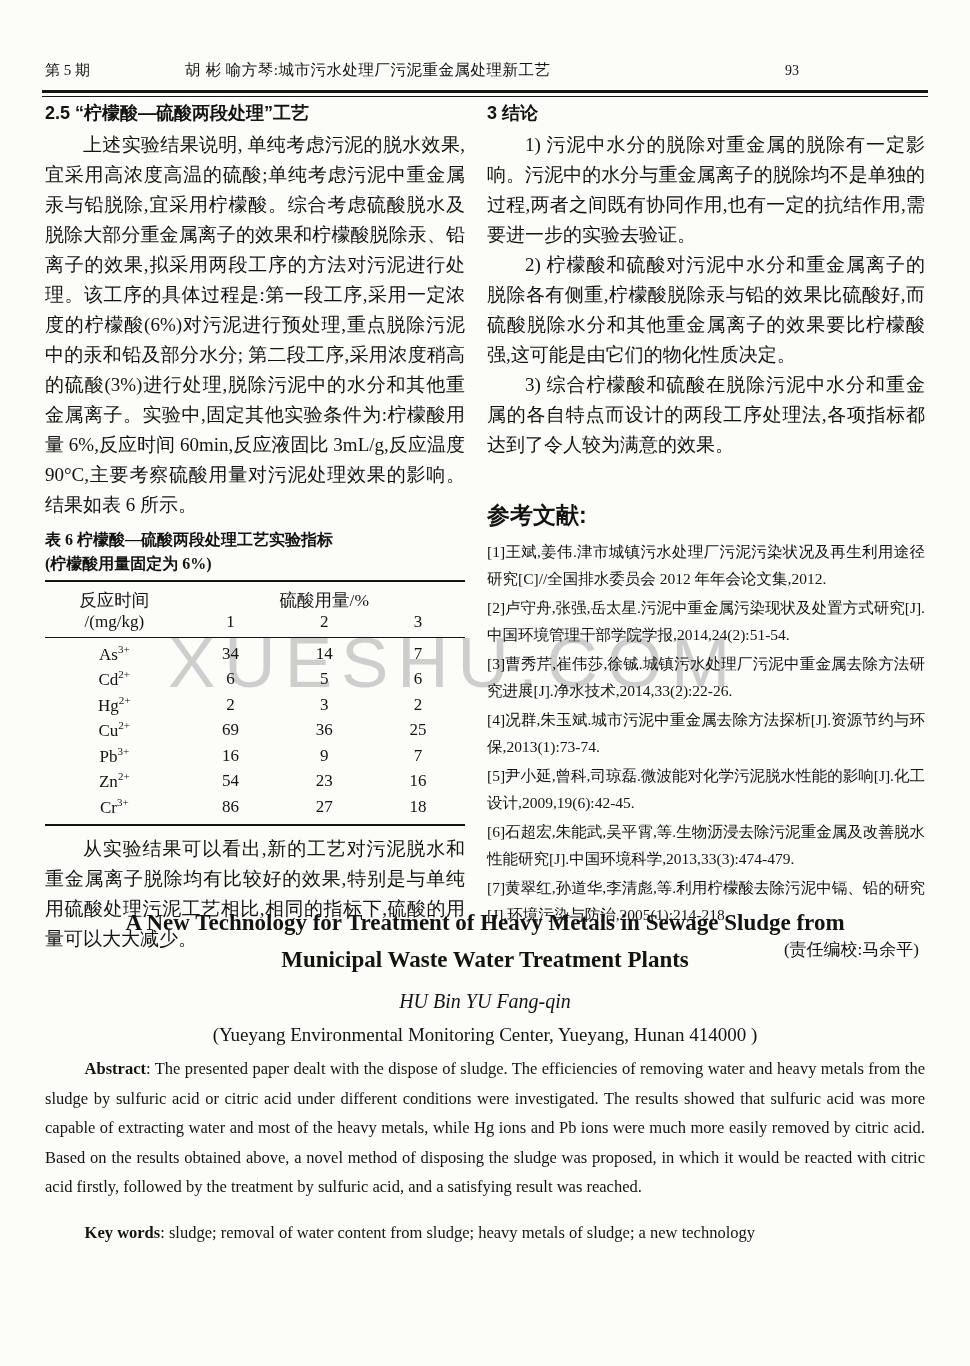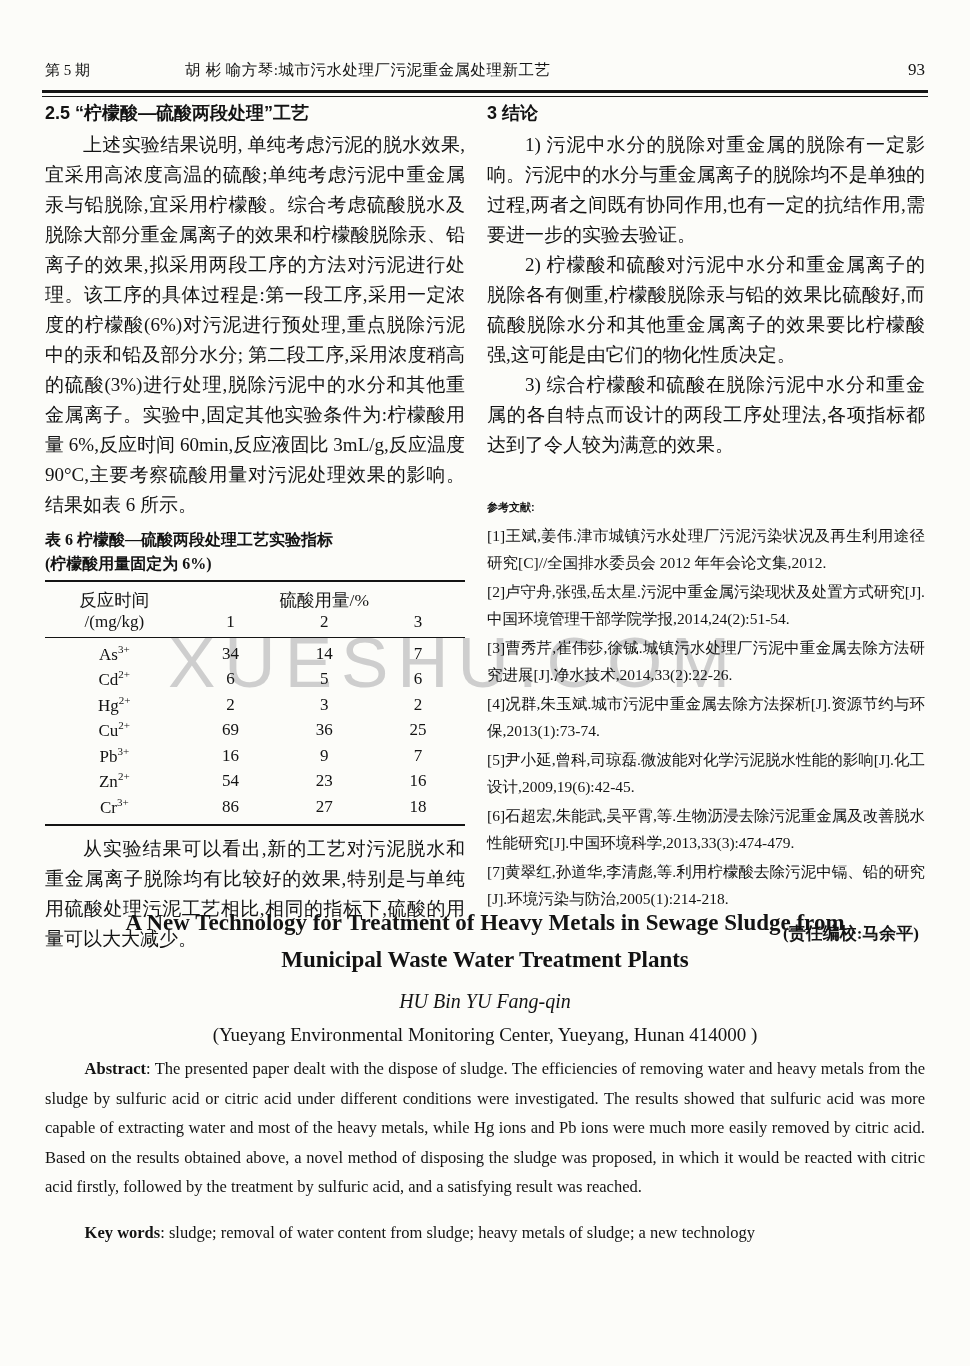--- a/index.html
+++ b/index.html
@@ -7,21 +7,21 @@
         font-family:"Liberation Serif",serif;overflow:hidden;}
   
   .watermark{position:absolute;top:622px;left:168px;z-index:0;
              font-family:"Liberation Sans",sans-serif;font-size:71px;letter-spacing:9px;
              color:#c7c7c7;opacity:.85;white-space:nowrap;}
   .content{position:relative;z-index:1;}
   
   .hdr{position:absolute;top:60px;left:45px;width:880px;display:flex;align-items:baseline;}
   .hdr-issue{width:140px;font-size:15px;}
   .hdr-title{flex:1;font-size:15.5px;letter-spacing:.5px;}
-  .hdr-page{width:140px;text-align:right;font-size:17px;}
+  .hdr-page{width:140px;font-size:14px;}
   .hdr-rule{position:absolute;top:90px;left:42px;width:886px;height:3px;
             border-top:3px solid #161616;border-bottom:1px solid #161616;}
   
   .cols{position:absolute;top:100px;left:45px;width:880px;display:flex;gap:22px;}
   .col-left{width:420px;}
   .col-right{width:438px;}
   .sec-head{font-family:"Liberation Sans",sans-serif;font-weight:bold;font-size:18px;
             line-height:26px;margin:0 0 4px 0;}
   .cjk{font-size:19px;line-height:30px;text-align:justify;text-indent:2em;margin:0;font-family:Liberation Serif, serif;}
   
@@ -31,24 +31,24 @@
   table.t6 th,table.t6 td{font-weight:normal;font-size:17px;padding:0;text-align:center;}
   table.t6 thead tr.r1 th{padding-top:6px;font-size:17.5px;}
   table.t6 thead tr.r2 th{padding-bottom:5px;border-bottom:1.7px solid #141414;}
   table.t6 tbody td{height:25.5px;}
   table.t6 tbody tr:first-child td{padding-top:3px;}
   table.t6 tbody tr:last-child td{padding-bottom:4px;}
   .c-ion{width:33%;}
   .after-table{margin-top:8px;}
   
   .concl{margin:0;}
-  .refs-head{font-family:"Liberation Sans",sans-serif;font-weight:bold;font-size:11px;
+  .refs-head{font-family:"Liberation Sans",sans-serif;font-weight:bold;font-size:23px;
              margin:40px 0 8px 0;}
   .ref{font-size:15.5px;line-height:26.5px;text-align:justify;margin:0 0 3px 0;}
-  .editor{font-weight:bold;font-size:17px;text-align:right;margin-top:10px;padding-right:6px;}
+  .editor{font-weight:normal;font-size:17px;text-align:right;margin-top:10px;padding-right:6px;}
   
   .en{position:absolute;top:904px;left:45px;width:880px;}
   .en-title{text-align:center;font-weight:bold;font-size:23px;line-height:37px;margin:0;}
   .en-authors{text-align:center;font-style:italic;font-size:20px;margin-top:12px;}
   .en-affil{text-align:center;font-size:19px;margin-top:11px;}
   .en-abstract{font-size:16.5px;line-height:29.5px;text-align:justify;text-indent:2.4em;margin-top:8px;}
   .en-keywords{font-size:16.5px;line-height:29.5px;text-indent:2.4em;margin-top:0;}
   .b{font-weight:bold;}
   sup{font-size:11px;}
 </style>

